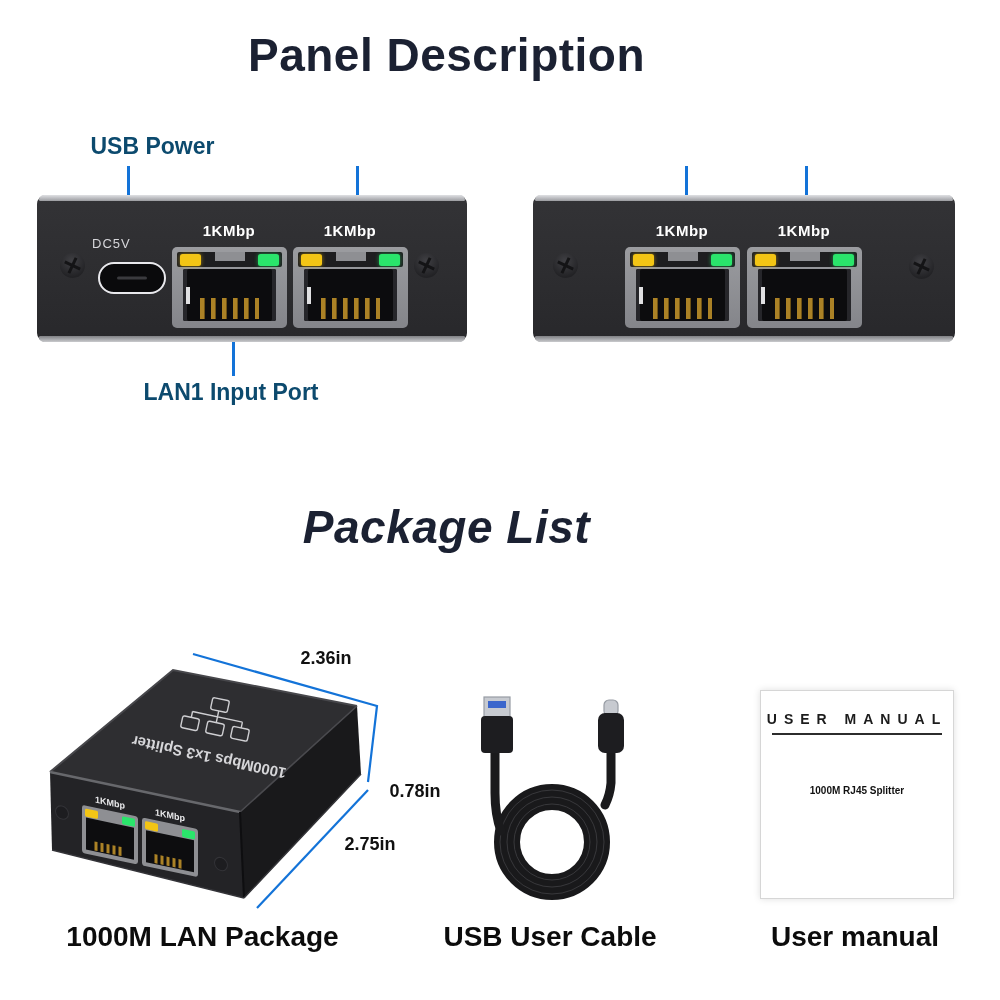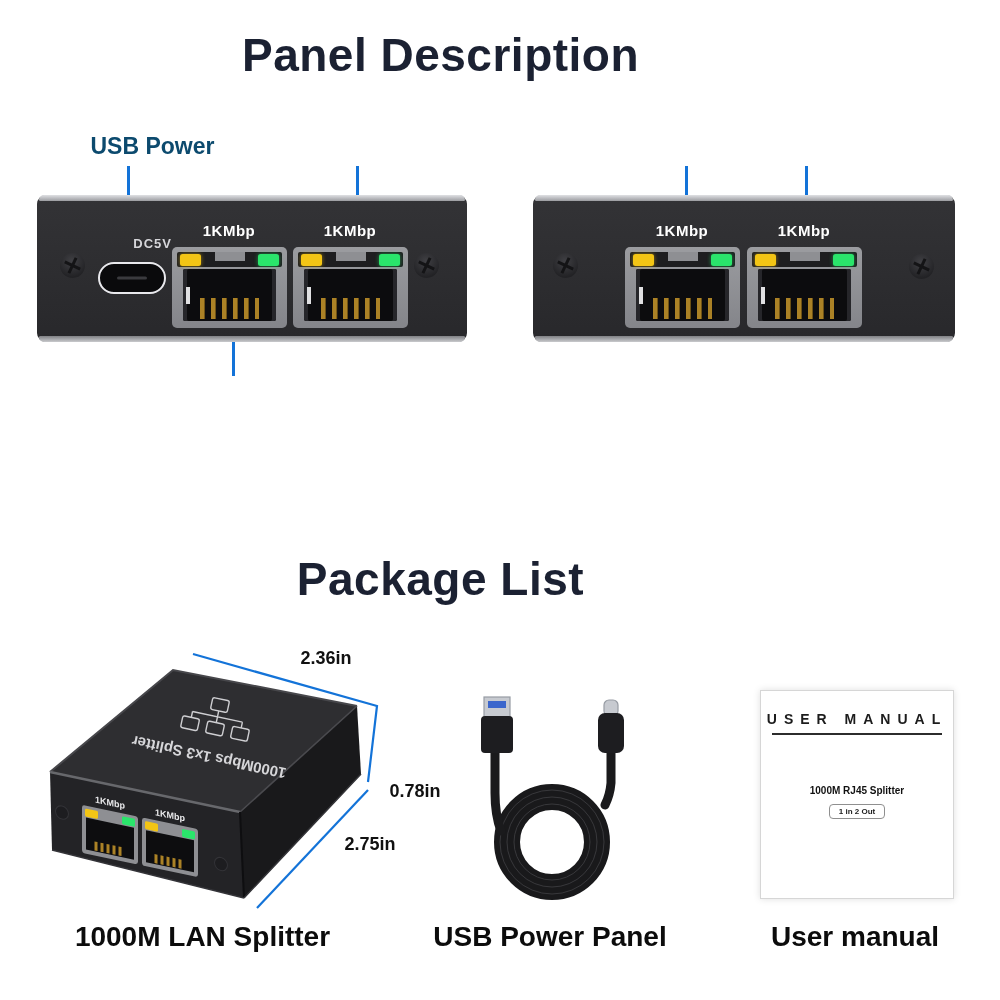--- a/index.html
+++ b/index.html
@@ -1,36 +1,36 @@
 <!DOCTYPE html>
 <html><head>
 <meta charset="utf-8">
 <style>
   html,body{margin:0;padding:0;background:#ffffff;}
   .canvas{position:relative;width:1000px;height:1000px;background:#ffffff;overflow:hidden;
           font-family:"Liberation Sans", sans-serif;}
   .sec-title{position:absolute;width:881px;text-align:center;font-size:46px;font-weight:bold;
-             color:#1b2132;letter-spacing:0.5px;}
+             color:#1b2132;letter-spacing:0.5px;padding-left:6px;}
   .plabel{position:absolute;text-align:center;font-size:23px;font-weight:bold;color:#0c4a6e;}
   .caption{position:absolute;top:921px;text-align:center;font-size:28px;font-weight:bold;color:#0c0c0c;}
   .dim{position:absolute;text-align:center;font-size:18px;font-weight:bold;color:#111;}
   .pline{position:absolute;width:3px;background:#1373d8;}
 
   
   .device{position:absolute;top:195px;height:147px;background:linear-gradient(#333336,#28282b);
           border-radius:9px;}
   .device::before{content:"";position:absolute;left:2px;right:2px;top:0;height:6px;
           background:linear-gradient(#e0e1e4,#9b9ca0);border-radius:8px 8px 2px 2px;}
   .device::after{content:"";position:absolute;left:2px;right:2px;bottom:0;height:6px;
           background:linear-gradient(#7f8084,#c9cacd);border-radius:2px 2px 8px 8px;}
   .screw{position:absolute;width:25px;height:25px;border-radius:50%;
           background:radial-gradient(circle at 40% 35%, #404044, #222225 72%);transform:rotate(25deg);}
   .screw::before{content:"";position:absolute;left:4px;top:11px;width:17px;height:3px;background:#141416;}
   .screw::after{content:"";position:absolute;left:11px;top:4px;width:3px;height:17px;background:#141416;}
-  .dc-label{position:absolute;width:80px;text-align:right;font-size:13px;font-weight:bold;
+  .dc-label{position:absolute;width:80px;text-align:left;font-size:13px;font-weight:normal;
           color:#d6d6da;letter-spacing:1px;}
   .usbc{position:absolute;width:64px;height:28px;border:2px solid #e9e9ed;border-radius:16px;
           background:#0a0a0c;}
   .usbc::after{content:"";position:absolute;left:50%;top:50%;width:30px;height:3px;
           transform:translate(-50%,-50%);border-radius:2px;background:#3a3a3e;}
   .port-speed{position:absolute;width:90px;text-align:center;font-size:15px;font-weight:bold;
           color:#ffffff;letter-spacing:0.5px;}
 
   
   .rj45{position:absolute;width:115px;height:81px;background:linear-gradient(#9b9ca0,#84858a);
@@ -56,20 +56,21 @@
           border:1px solid #8f8f8f;border-radius:4px;padding:2px 9px;background:#fff;}
 </style>
 </head>
 <body>
 
 <div class="canvas">
 
   <div class="sec-title" style="top:28px;">Panel Description</div>
 
   <div class="plabel" style="left:55px;top:133px;width:195px;">USB Power</div>
+  <div class="plabel" style="left:128px;top:379px;width:206px;">LAN1 Input Port</div>
 
   <div class="pline" style="left:127px;top:166px;height:97px;"></div>
   <div class="pline" style="left:356px;top:166px;height:94px;"></div>
   <div class="pline" style="left:232px;top:294px;height:82px;"></div>
   <div class="pline" style="left:685px;top:166px;height:94px;"></div>
   <div class="pline" style="left:805px;top:166px;height:94px;"></div>
 
   <div class="device" style="left:37px;width:430px;">
     <div class="screw" style="left:23px;top:58px;"></div>
     <div class="screw" style="left:377px;top:58px;"></div>
@@ -119,21 +120,21 @@
       <div class="tab"></div>
       <div class="led yellow"></div>
       <div class="led green"></div>
       <div class="hole">
           <div class="pins"></div>
           <div class="notch"></div>
         </div>
     </div>
   </div>
 
-  <div class="sec-title" style="top:552px;">Package List</div>
+  <div class="sec-title" style="top:500px;font-style:italic;">Package List</div>
 
   <svg style="position:absolute;left:35px;top:640px;" width="420" height="300" viewBox="0 0 420 300">
 
     <polygon points="15,132 138,30 322,66 205,172" fill="#2e2e31"></polygon>
     <polygon points="205,172 322,66 326,134 209,258" fill="#19191b"></polygon>
     <polygon points="15,132 205,172 209,258 17,210" fill="#232326"></polygon>
     <path d="M15,132 L138,30 L322,66" stroke="#47474b" stroke-width="2" fill="none"></path>
     <path d="M15,132 L205,172" stroke="#67686c" stroke-width="2.5" fill="none"></path>
     <path d="M205,172 L322,66" stroke="#4a4a4e" stroke-width="1.6" fill="none"></path>
     <path d="M205,172 L209,258" stroke="#0e0e10" stroke-width="2" fill="none"></path>
@@ -199,20 +200,19 @@
     <g>
       <rect x="149" y="25" width="14" height="16" rx="5" fill="#c7cad0" stroke="#979ca4" stroke-width="1.2"></rect>
       <rect x="143" y="38" width="26" height="40" rx="7" fill="#1d1d20"></rect>
     </g>
   </svg>
 
   <div class="manual">
     <div class="manual-heading">USER MANUAL</div>
     <div class="manual-rule"></div>
     <div class="manual-product">1000M RJ45 Splitter</div>
-    <div><span class="manual-badge">1 in 2 Out</span></div>
   </div>
 
-  <div class="caption" style="left:40px;width:325px;">1000M LAN Splitter</div>
-  <div class="caption" style="left:418px;width:264px;">USB Power Panel</div>
+  <div class="caption" style="left:40px;width:325px;">1000M LAN Package</div>
+  <div class="caption" style="left:418px;width:264px;">USB User Cable</div>
   <div class="caption" style="left:743px;width:224px;">User manual</div>
 
 </div>
 
 </body></html>

